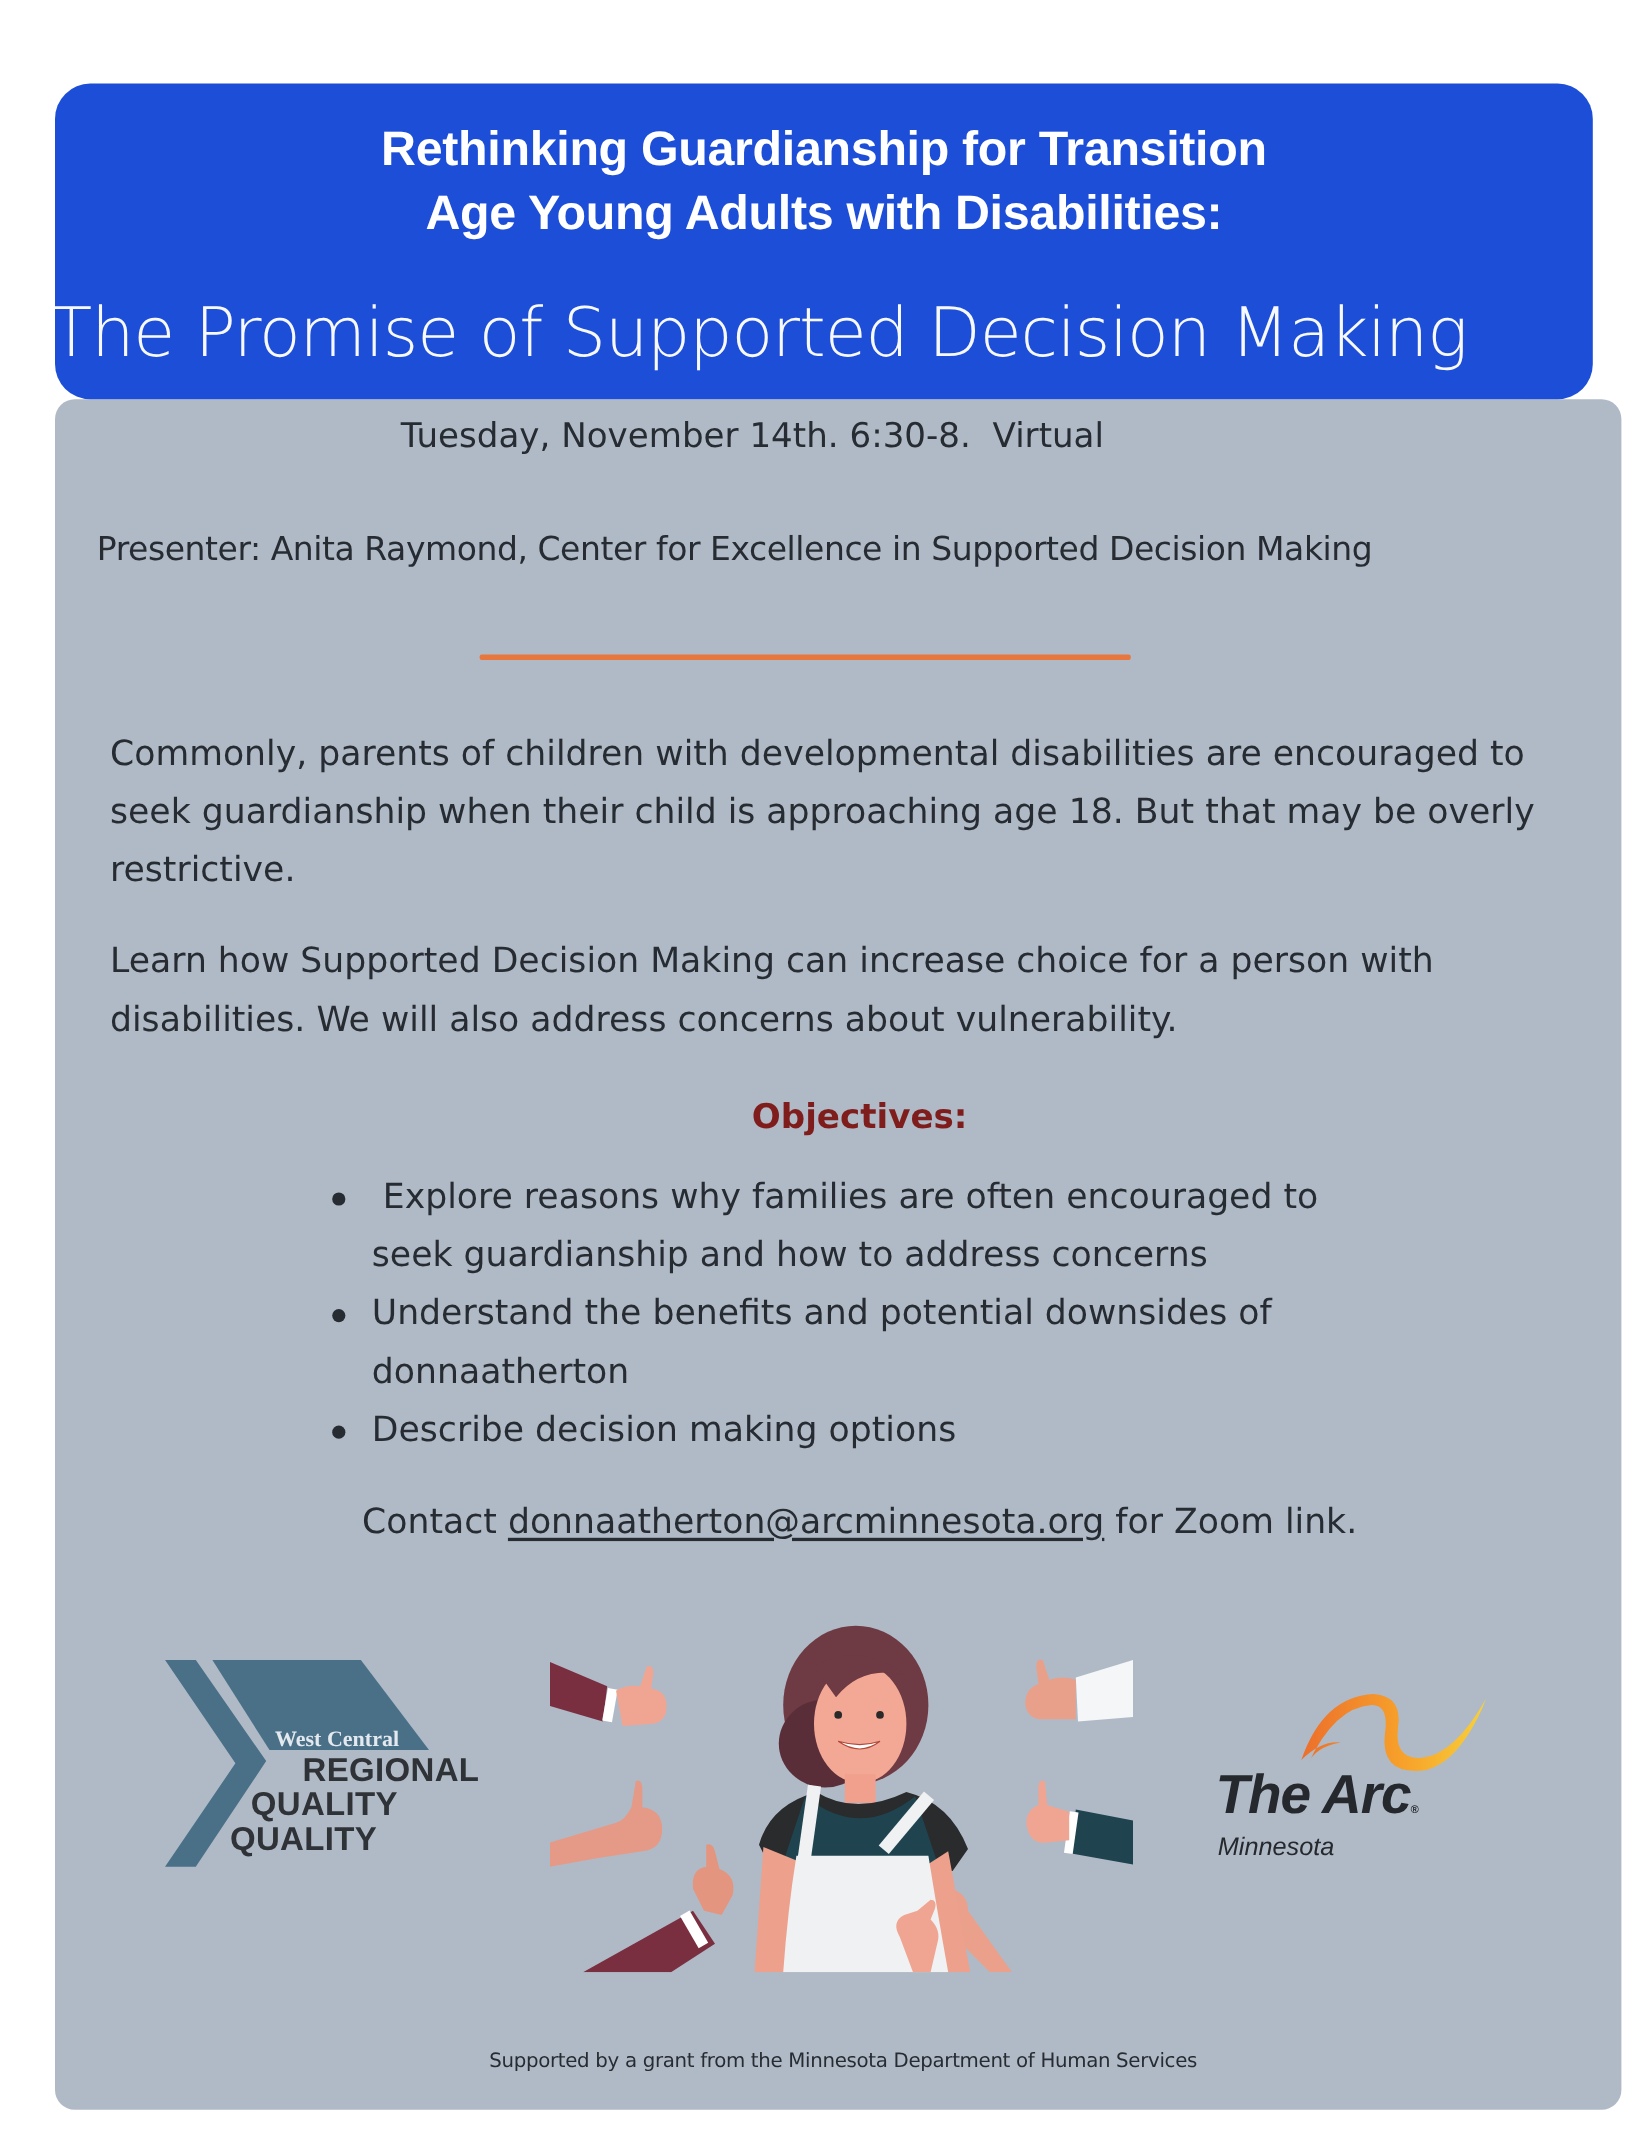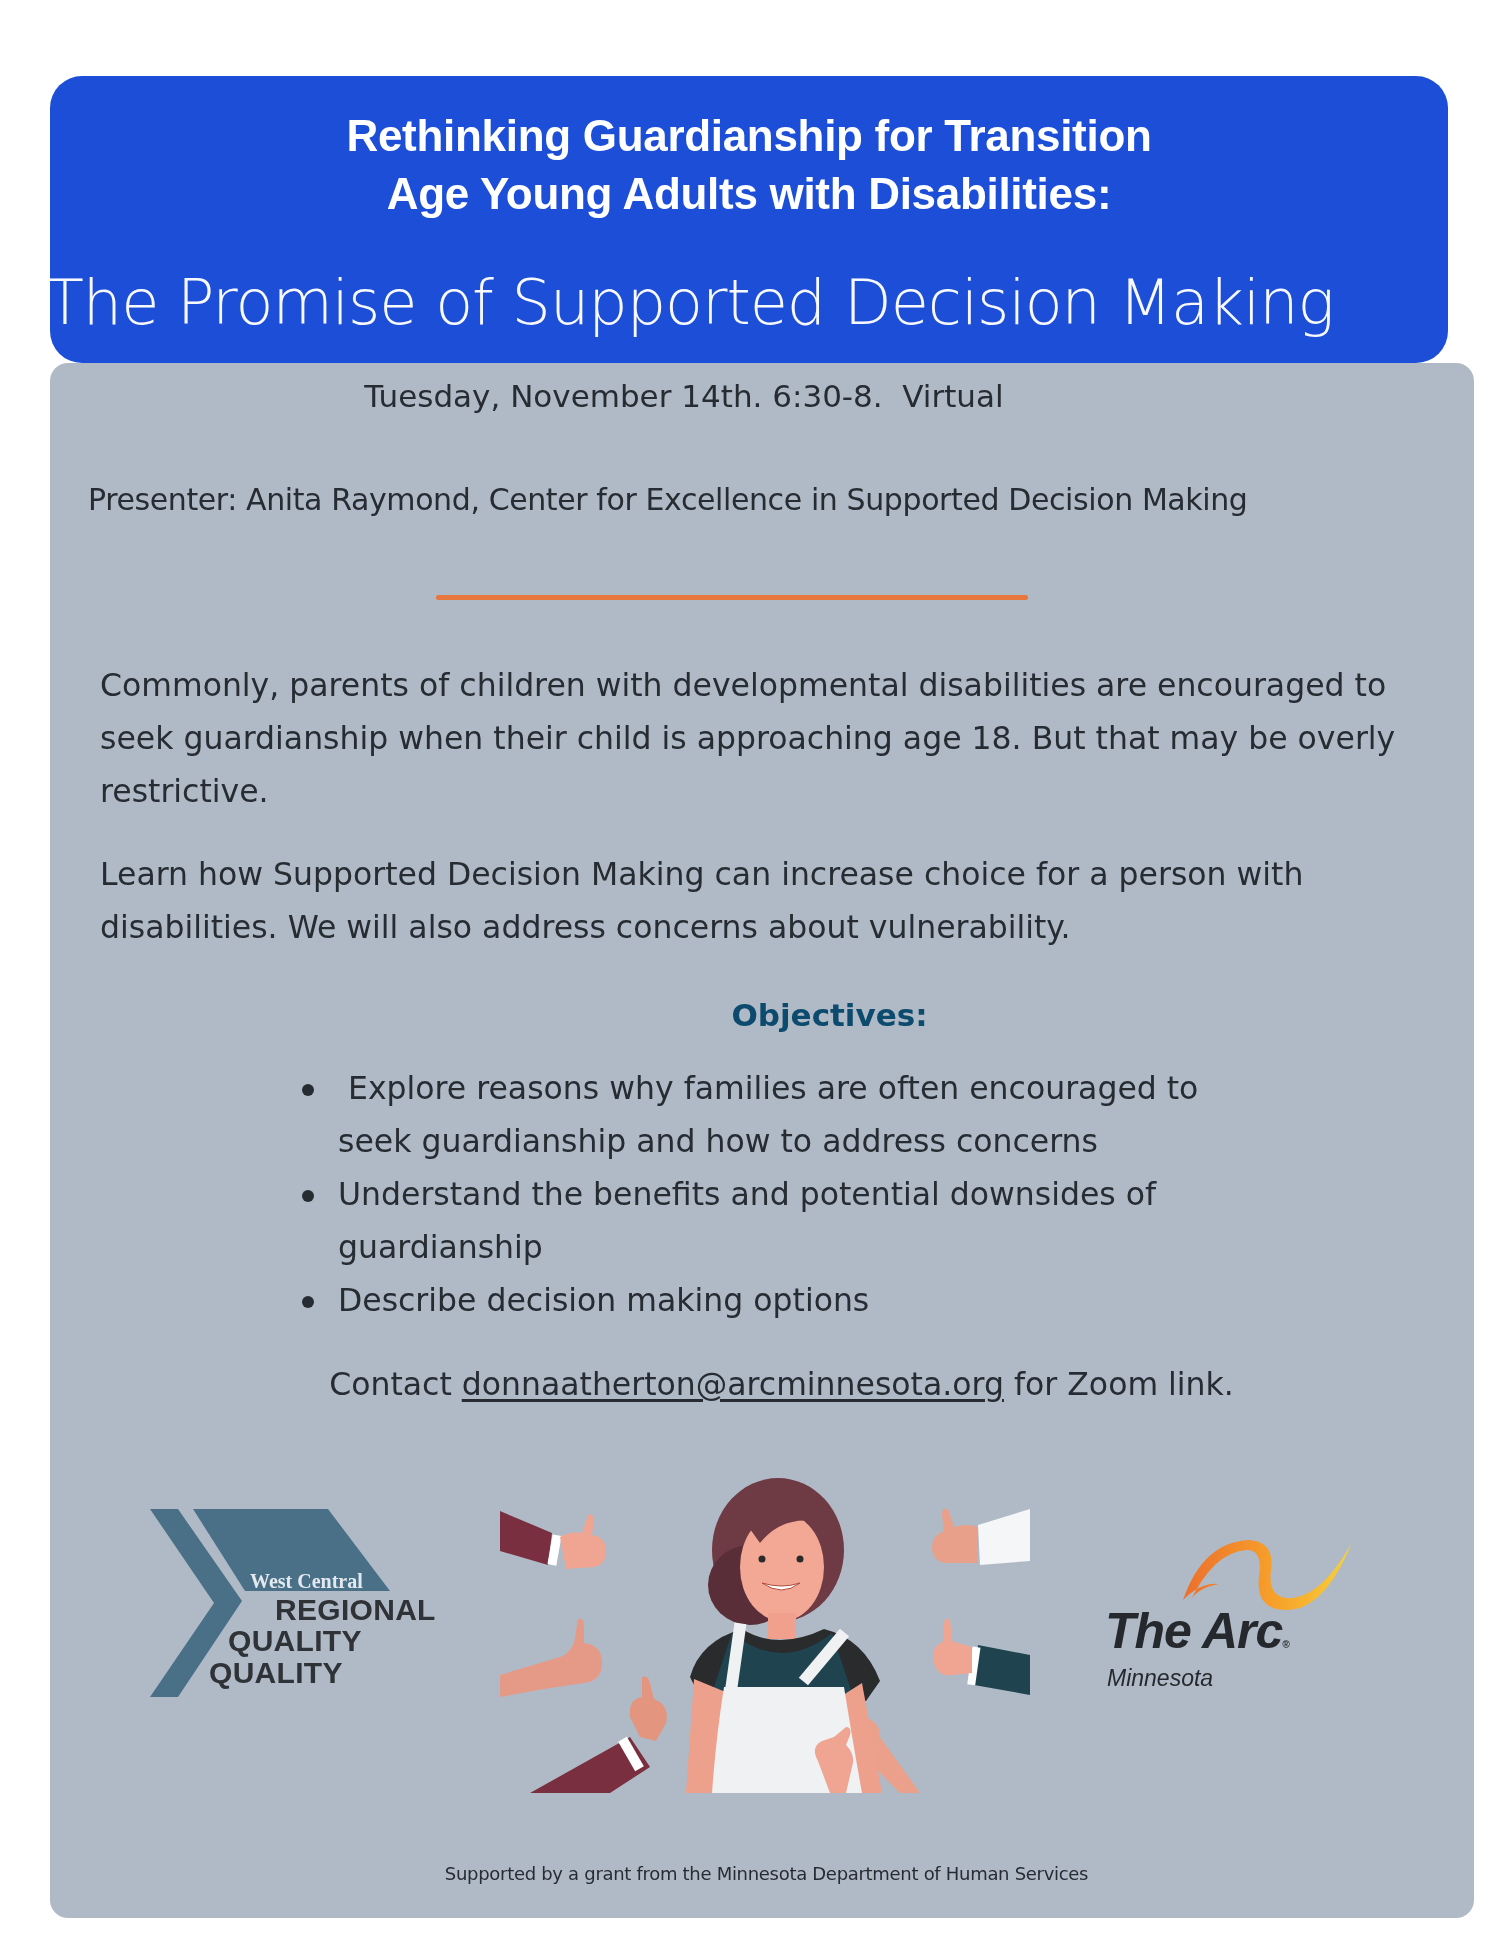--- a/index.html
+++ b/index.html
@@ -30,22 +30,22 @@
            font-size: 31px; line-height: 1; white-space: nowrap; }
     .date { left: 0; width: 1398px; top: 18px; text-align: center; padding-left: 0; }
     .date-inner { display: inline-block; margin-left: -130px; }
     .presenter { left: 38px; top: 122px; font-size: 30px; letter-spacing: -0.4px; }
     .divider { position: absolute; left: 386px; top: 232px; width: 592px; height: 5px;
                background: #e8773e; border-radius: 2px; }
     .para { left: 50px; font-size: 31.5px; line-height: 53px; white-space: normal; width: 1320px; }
     .para-1 { top: 296px; }
     .para-2 { top: 485px; }
     .obj-heading { position: absolute; left: 0; width: 1398px; top: 637px; text-align: center;
-                   color: #0c4a6e; font-family: "DejaVu Sans", sans-serif; font-weight: bold;
-                   font-size: 31px; line-height: 1; margin-left: 48px; }
+                   color: #7f1d1d; font-family: "DejaVu Sans", sans-serif; font-weight: bold;
+                   font-size: 31px; line-height: 1; }
     .obj-heading span { display: inline-block; margin-left: 65px; }
     .obj-list { position: absolute; left: 232px; top: 685px; margin: 14px; padding: 0; list-style: none; }
     .obj-item { position: relative; padding-left: 42px; font-size: 31.5px; line-height: 53px;
                 color: #272c33; font-family: "DejaVu Sans", sans-serif; width: 920px; }
     .obj-item .bullet { position: absolute; left: 6px; top: 22px; width: 12px; height: 12px;
                         border-radius: 50%; background: #272c33; }
     .contact { left: 0; width: 1398px; top: 1006px; text-align: center; font-size: 31.5px; }
     .contact-inner { display: inline-block; margin-left: 65px; }
     .email { text-decoration: underline; text-underline-offset: 4px; color: #272c33; }
     .footer { left: 0; width: 1398px; top: 1502px; text-align: center; font-size: 18px; letter-spacing: -0.3px; }
@@ -93,21 +93,21 @@
   <div class="obj-heading">
     <span>Objectives:</span>
   </div>
   <ul class="obj-list">
     <li class="obj-item">
       <span class="bullet"></span>
       <span style="white-space:pre-wrap;"> Explore reasons why families are often encouraged to seek guardianship and how to address concerns</span>
     </li>
     <li class="obj-item">
       <span class="bullet"></span>
-      <span>Understand the benefits and potential downsides of guardianship</span>
+      <span>Understand the benefits and potential downsides of donnaatherton</span>
     </li>
     <li class="obj-item">
       <span class="bullet"></span>
       <span>Describe decision making options</span>
     </li>
   </ul>
 
   <div class="txt contact">
     <span class="contact-inner">
       <span style="white-space:pre;">Contact </span><a class="email">donnaatherton@arcminnesota.org</a><span style="white-space:pre;"> for Zoom link.</span>

